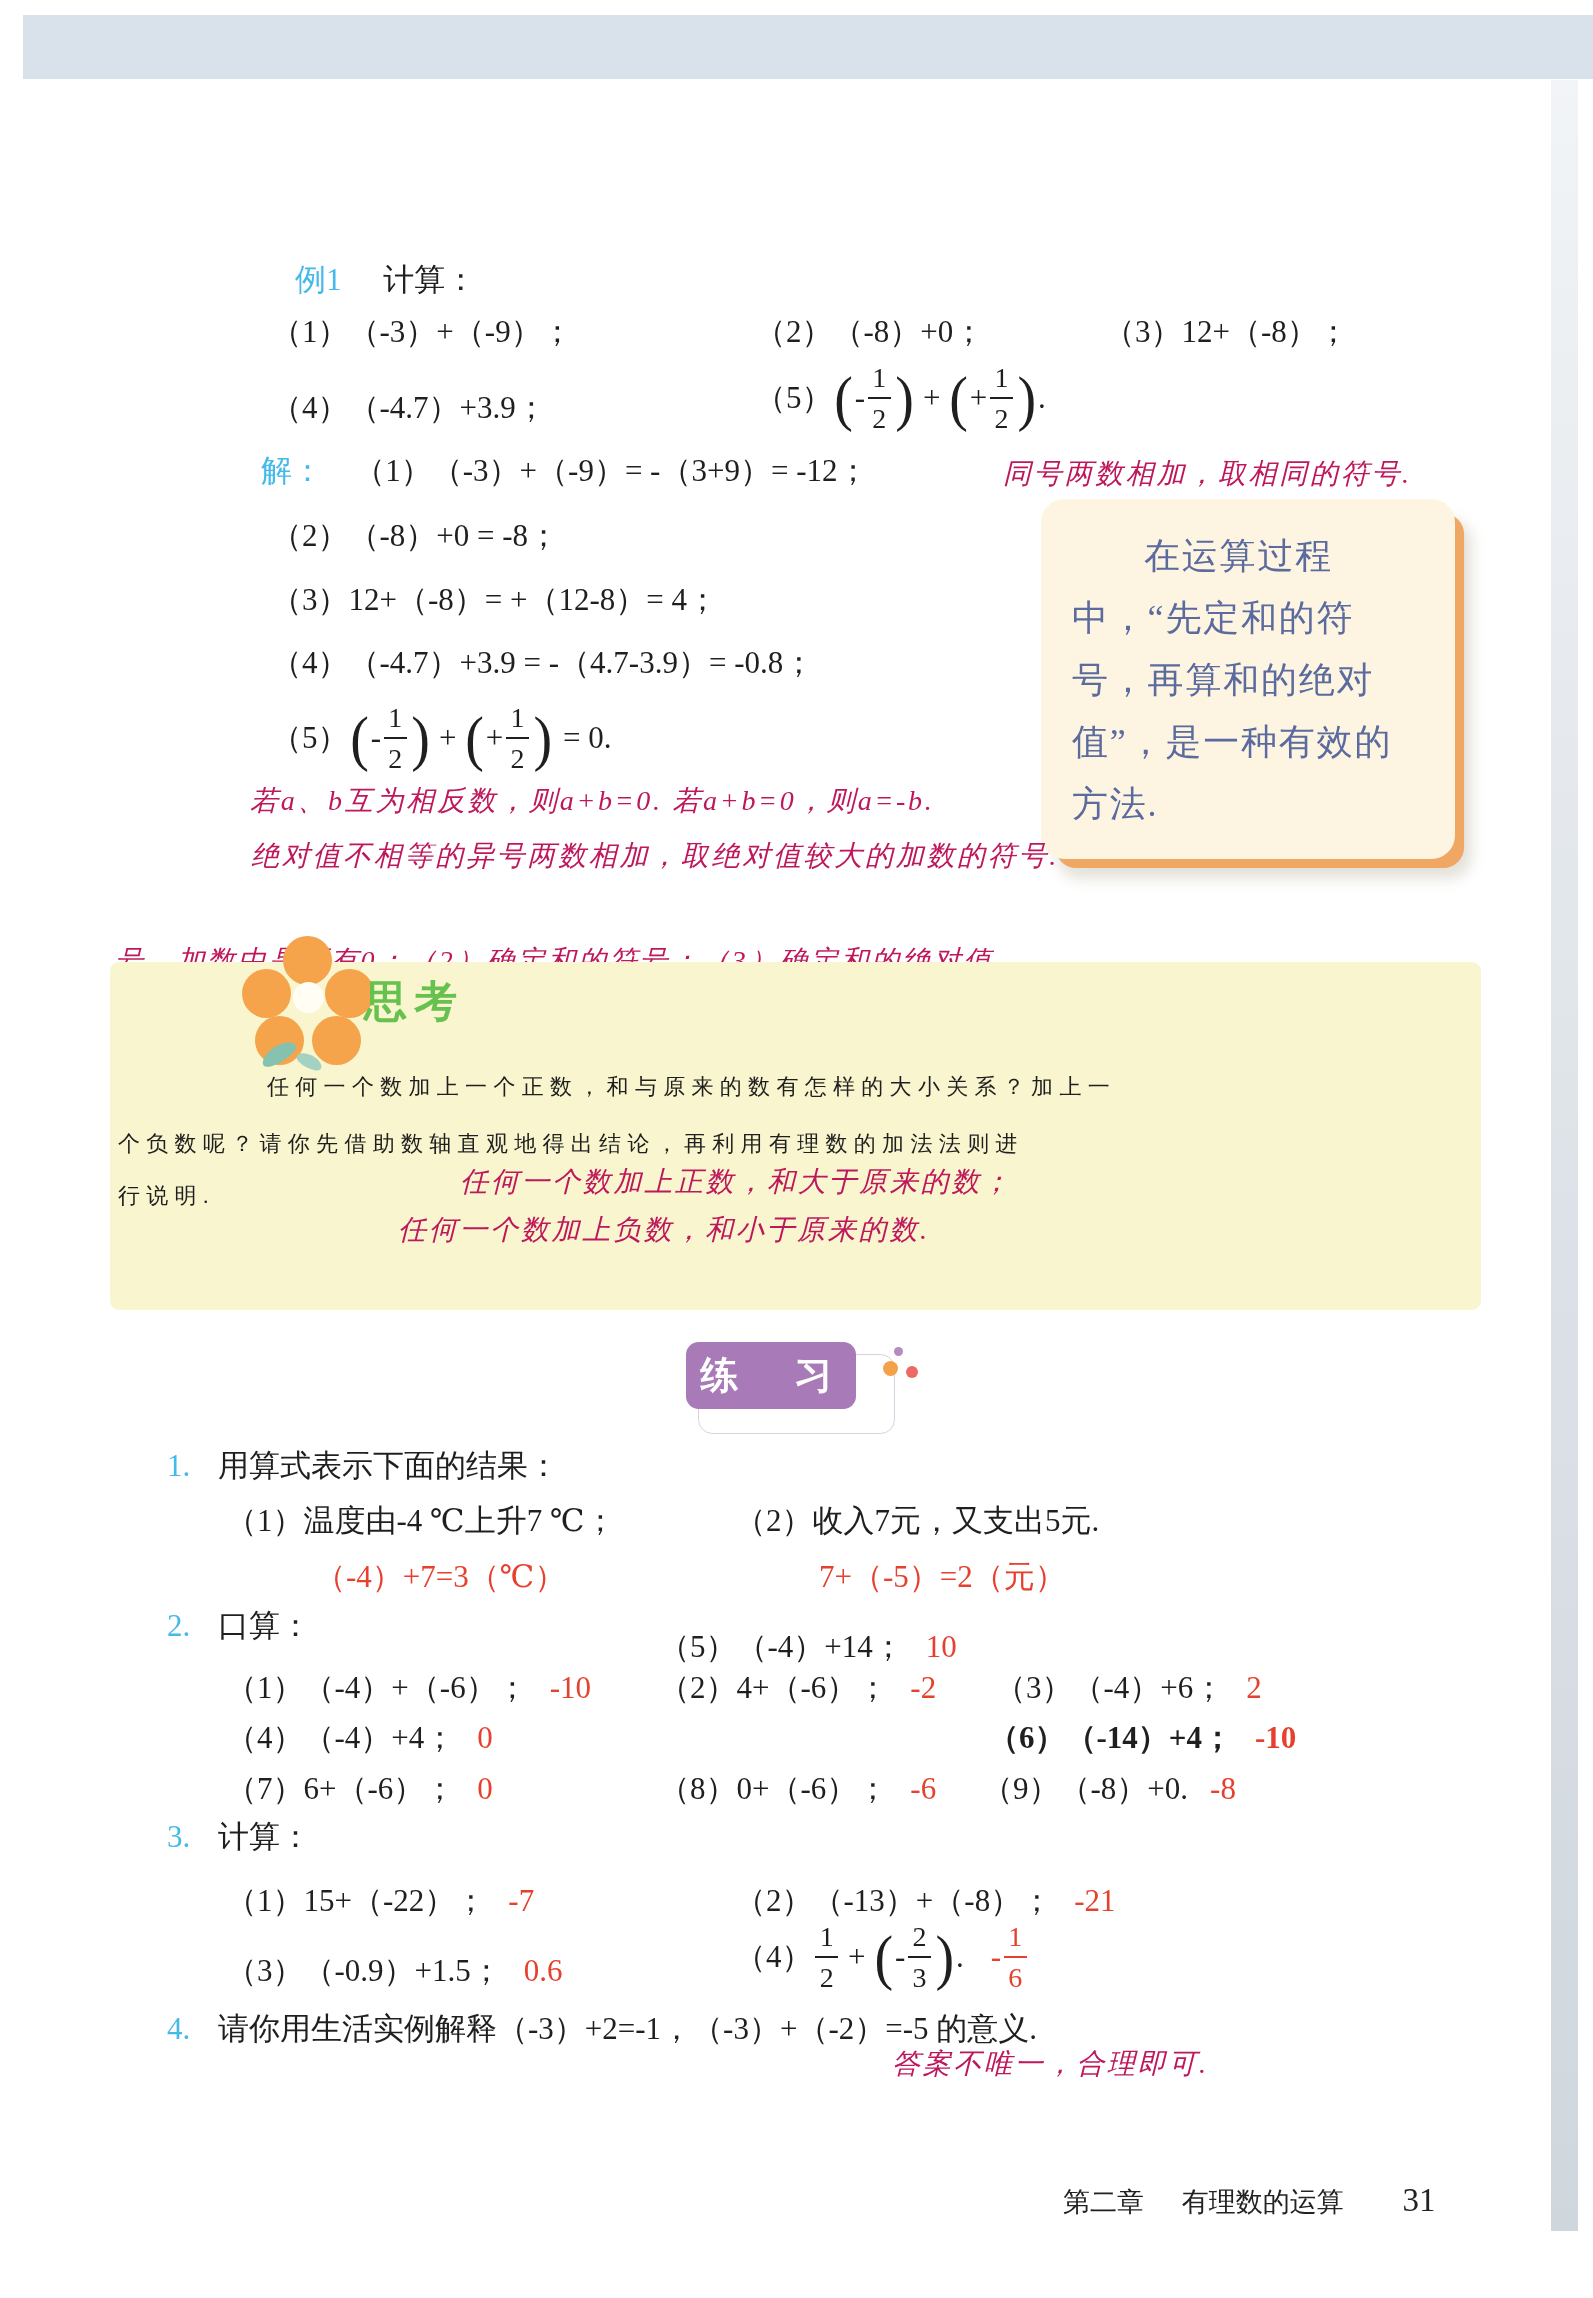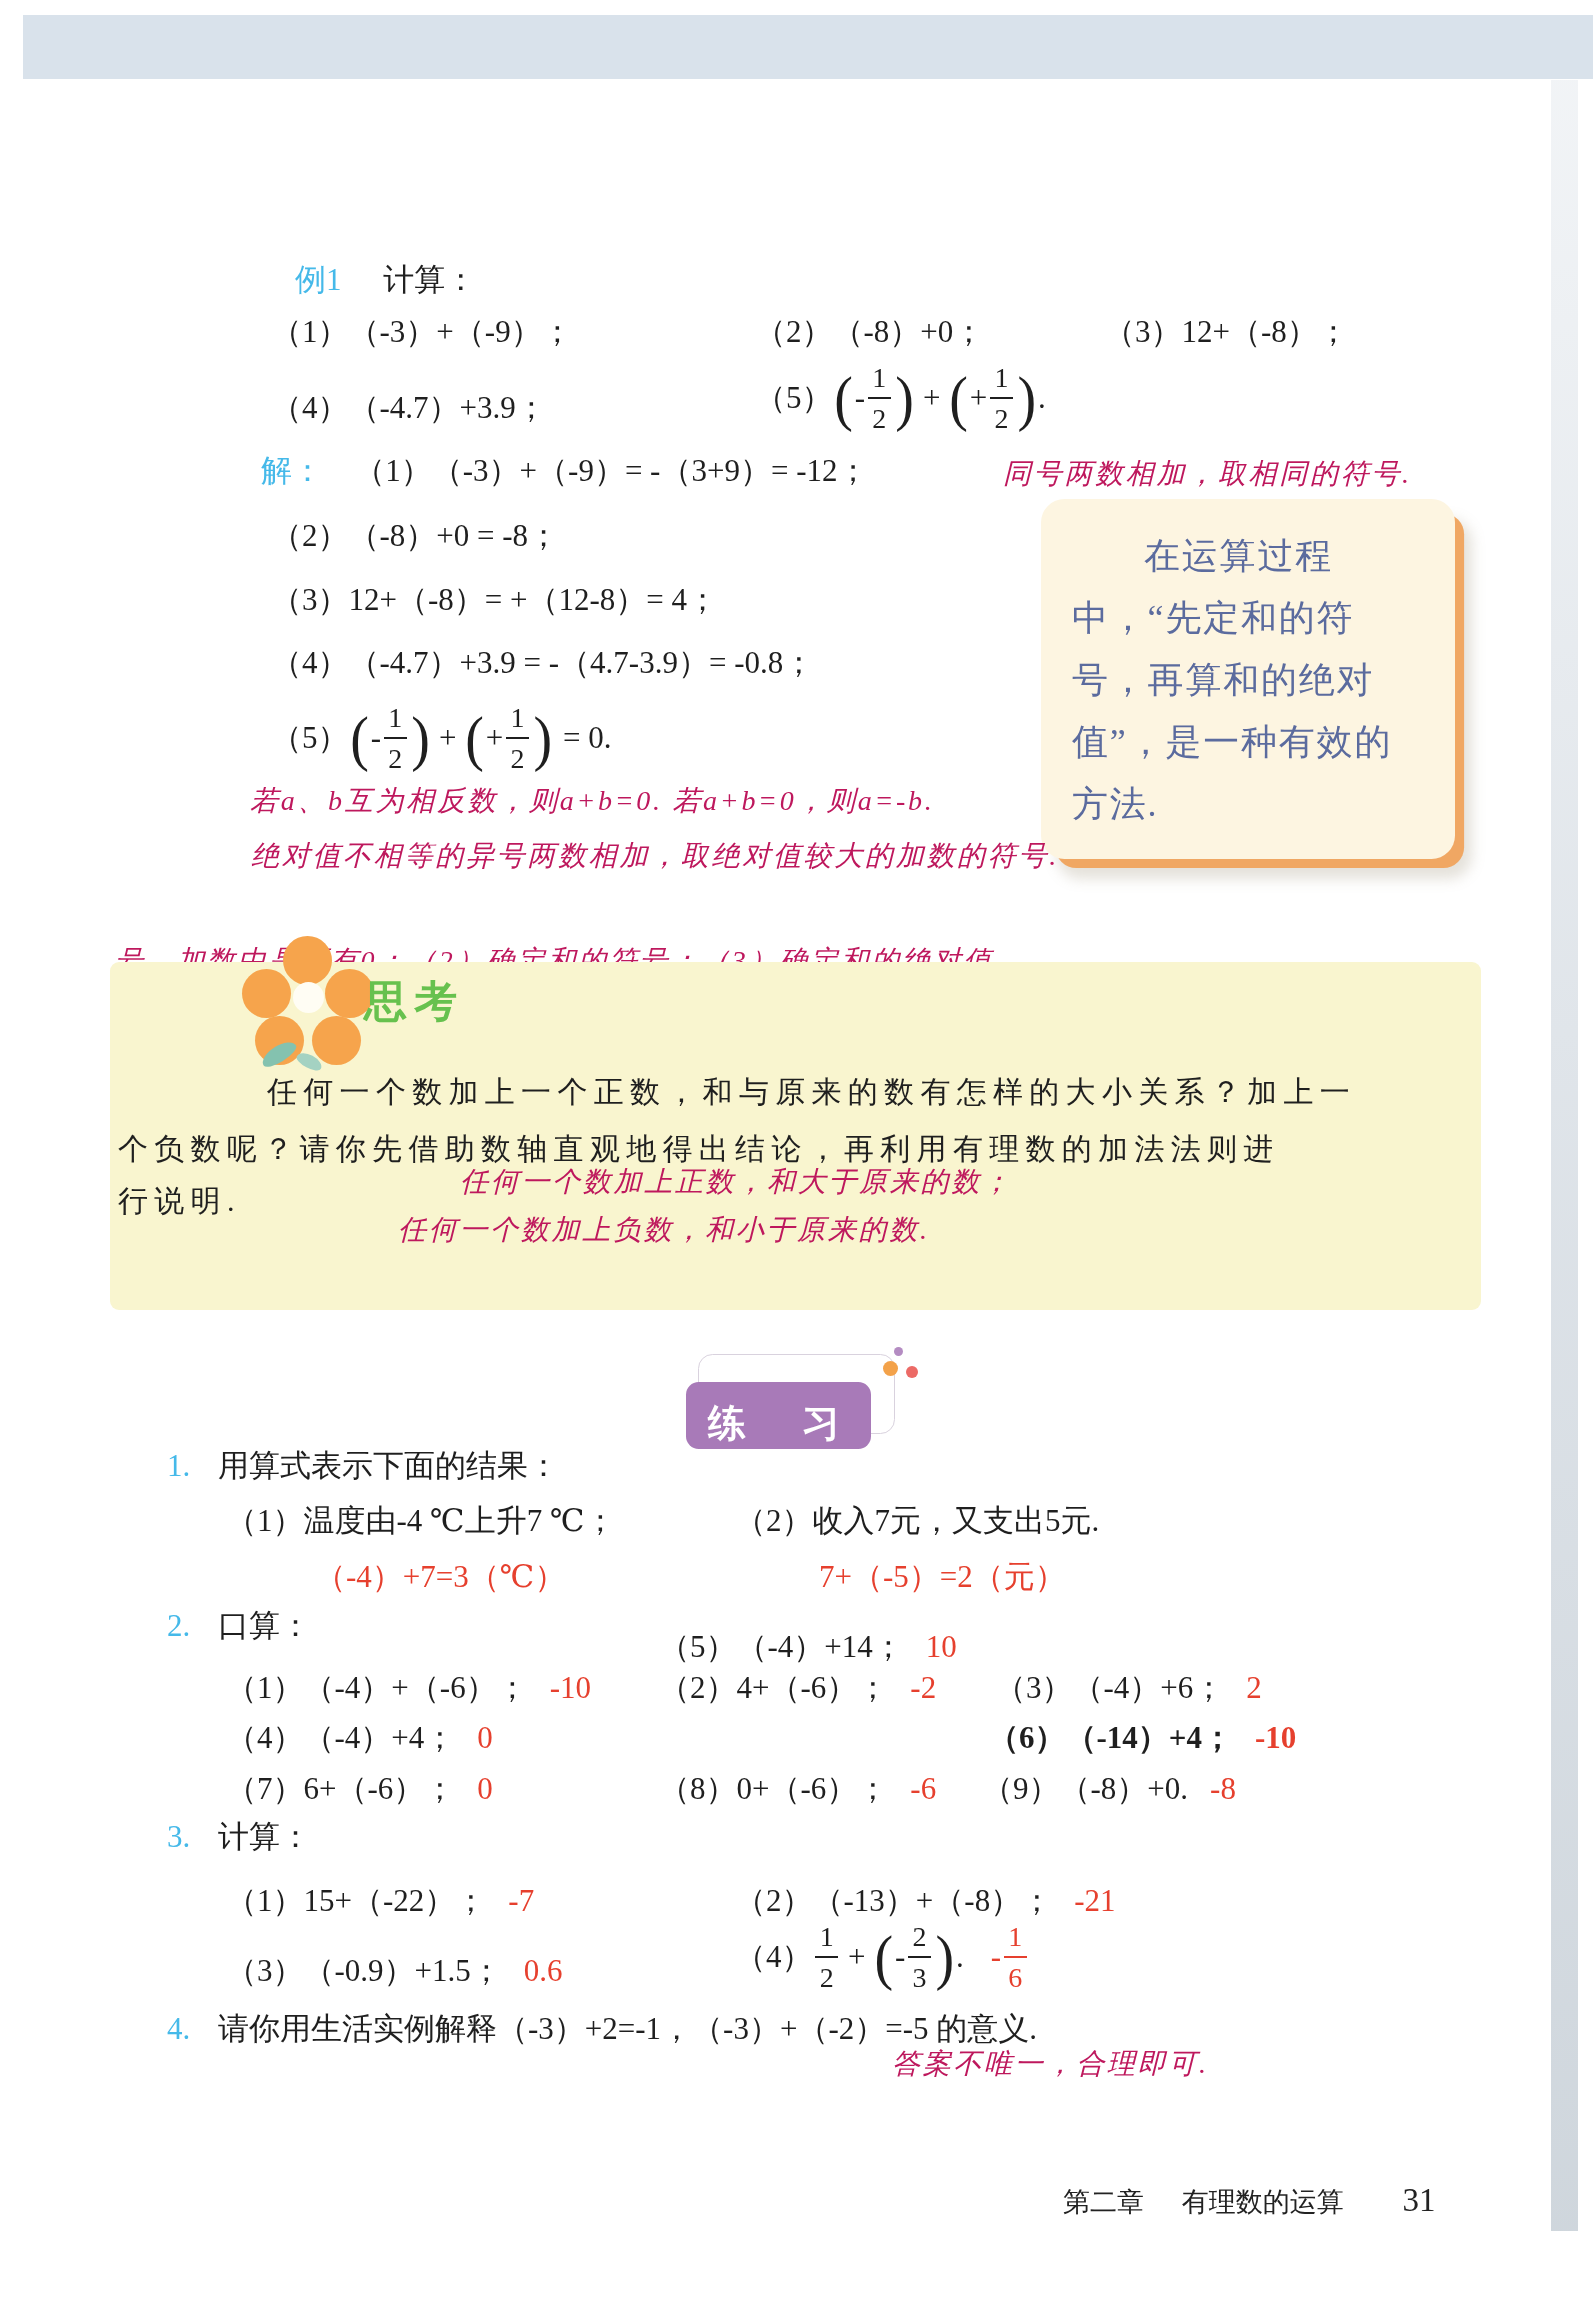--- a/index.html
+++ b/index.html
@@ -13,32 +13,32 @@
   .ans{margin-left:22px;}
   .band{position:absolute;left:22.6px;top:15.4px;width:1571px;height:64px;background:#d9e2eb;}
   .edge-strip{position:absolute;left:1551px;top:80px;width:27px;height:2151px;
               background:linear-gradient(to bottom,#eef1f4 0%,#d3dae1 55%,#c3ccd4 100%);opacity:.8;}
   .note-box{position:absolute;left:1041px;top:499px;width:414px;background:#fdf5e1;border-radius:23.5px;
             box-shadow:11.8px 11.8px 0 -2.7px #f0a763, 16.3px 20px 12.7px rgba(150,140,110,.25);}
   .note-box .inner{padding:27px 27px 23.5px 31px;font-size:36px;line-height:1.72;color:#5b6b9e;
                    text-indent:2em;letter-spacing:1.8px;}
   .think-box{position:absolute;left:110px;top:962px;width:1371px;height:348px;background:#f9f5cf;border-radius:9px;}
   .think-title{position:absolute;left:364px;top:973px;font-size:43px;font-weight:600;color:#67c14e;letter-spacing:7.2px;}
-  .think-line{position:absolute;white-space:nowrap;font-size:30px;letter-spacing:6.3px;}
+  .think-line{position:absolute;white-space:nowrap;font-size:22px;letter-spacing:6.3px;}
   .mrow{position:absolute;display:flex;align-items:center;white-space:nowrap;font-size:31px;}
   .sub{display:inline-flex;align-items:center;}
   .bp{font-size:56px;line-height:.9;transform:scaleY(1.08);margin:0 1.8px;font-weight:400;}
   .frac{display:inline-flex;flex-direction:column;align-items:center;font-size:28px;line-height:1;margin:0 2.7px;}
   .fn{padding:0 4.5px 5.4px;}
   .fd{border-top:2.7px solid currentColor;padding:5.4px 4.5px 0;}
   .op{margin:0 7.2px;}
   .badge-under{position:absolute;left:698px;top:1354px;width:195px;height:78px;background:#ffffff;
                border:0.9px solid #d9d2de;border-radius:14.5px;}
-  .badge{position:absolute;left:686px;top:1342px;width:185px;height:67px;background:#a87ab8;border-radius:12.7px;
-         display:flex;align-items:flex-end;justify-content:center;margin-top:40px;}
+  .badge{position:absolute;left:686px;top:1342px;width:170px;height:67px;background:#a87ab8;border-radius:12.7px;
+         display:flex;align-items:center;justify-content:center;}
   .badge span{color:#ffffff;font-size:38px;font-weight:bold;letter-spacing:9px;}
   .dot{position:absolute;border-radius:50%;}
   .flower{position:absolute;left:240px;top:936px;width:136px;height:145px;}
   .petal{position:absolute;width:49px;height:49px;border-radius:50%;background:#f6a44c;}
   .fl-center{position:absolute;left:53px;top:46px;width:31px;height:31px;border-radius:50%;background:#fffdf4;}
   .leaf{position:absolute;background:#84c2af;border-radius:50% 50% 50% 50%/60% 60% 40% 40%;}
   .footer{position:absolute;left:1063px;top:2182px;white-space:nowrap;font-size:27px;color:#222;}
   .footer .pagenum{font-size:33px;margin-left:52px;}
   .footer .section{margin-left:31px;}
 </style>

